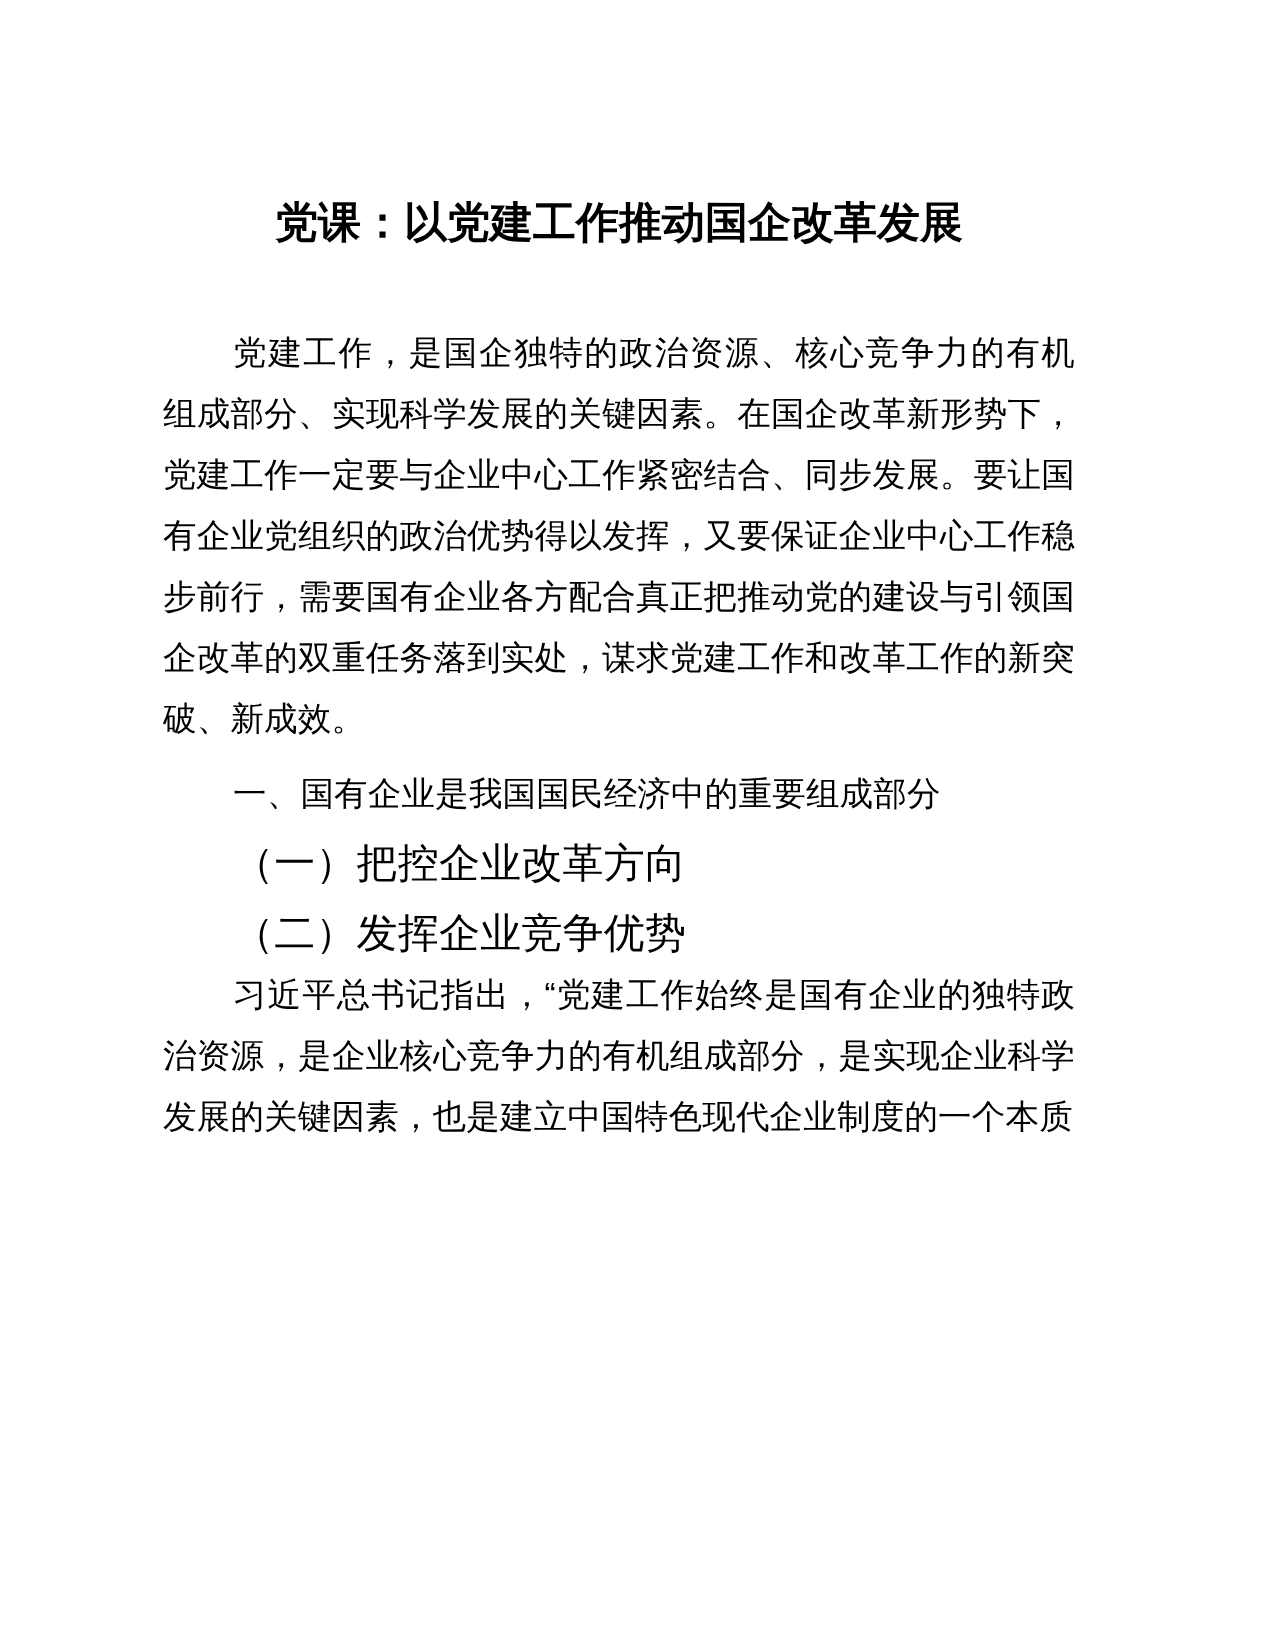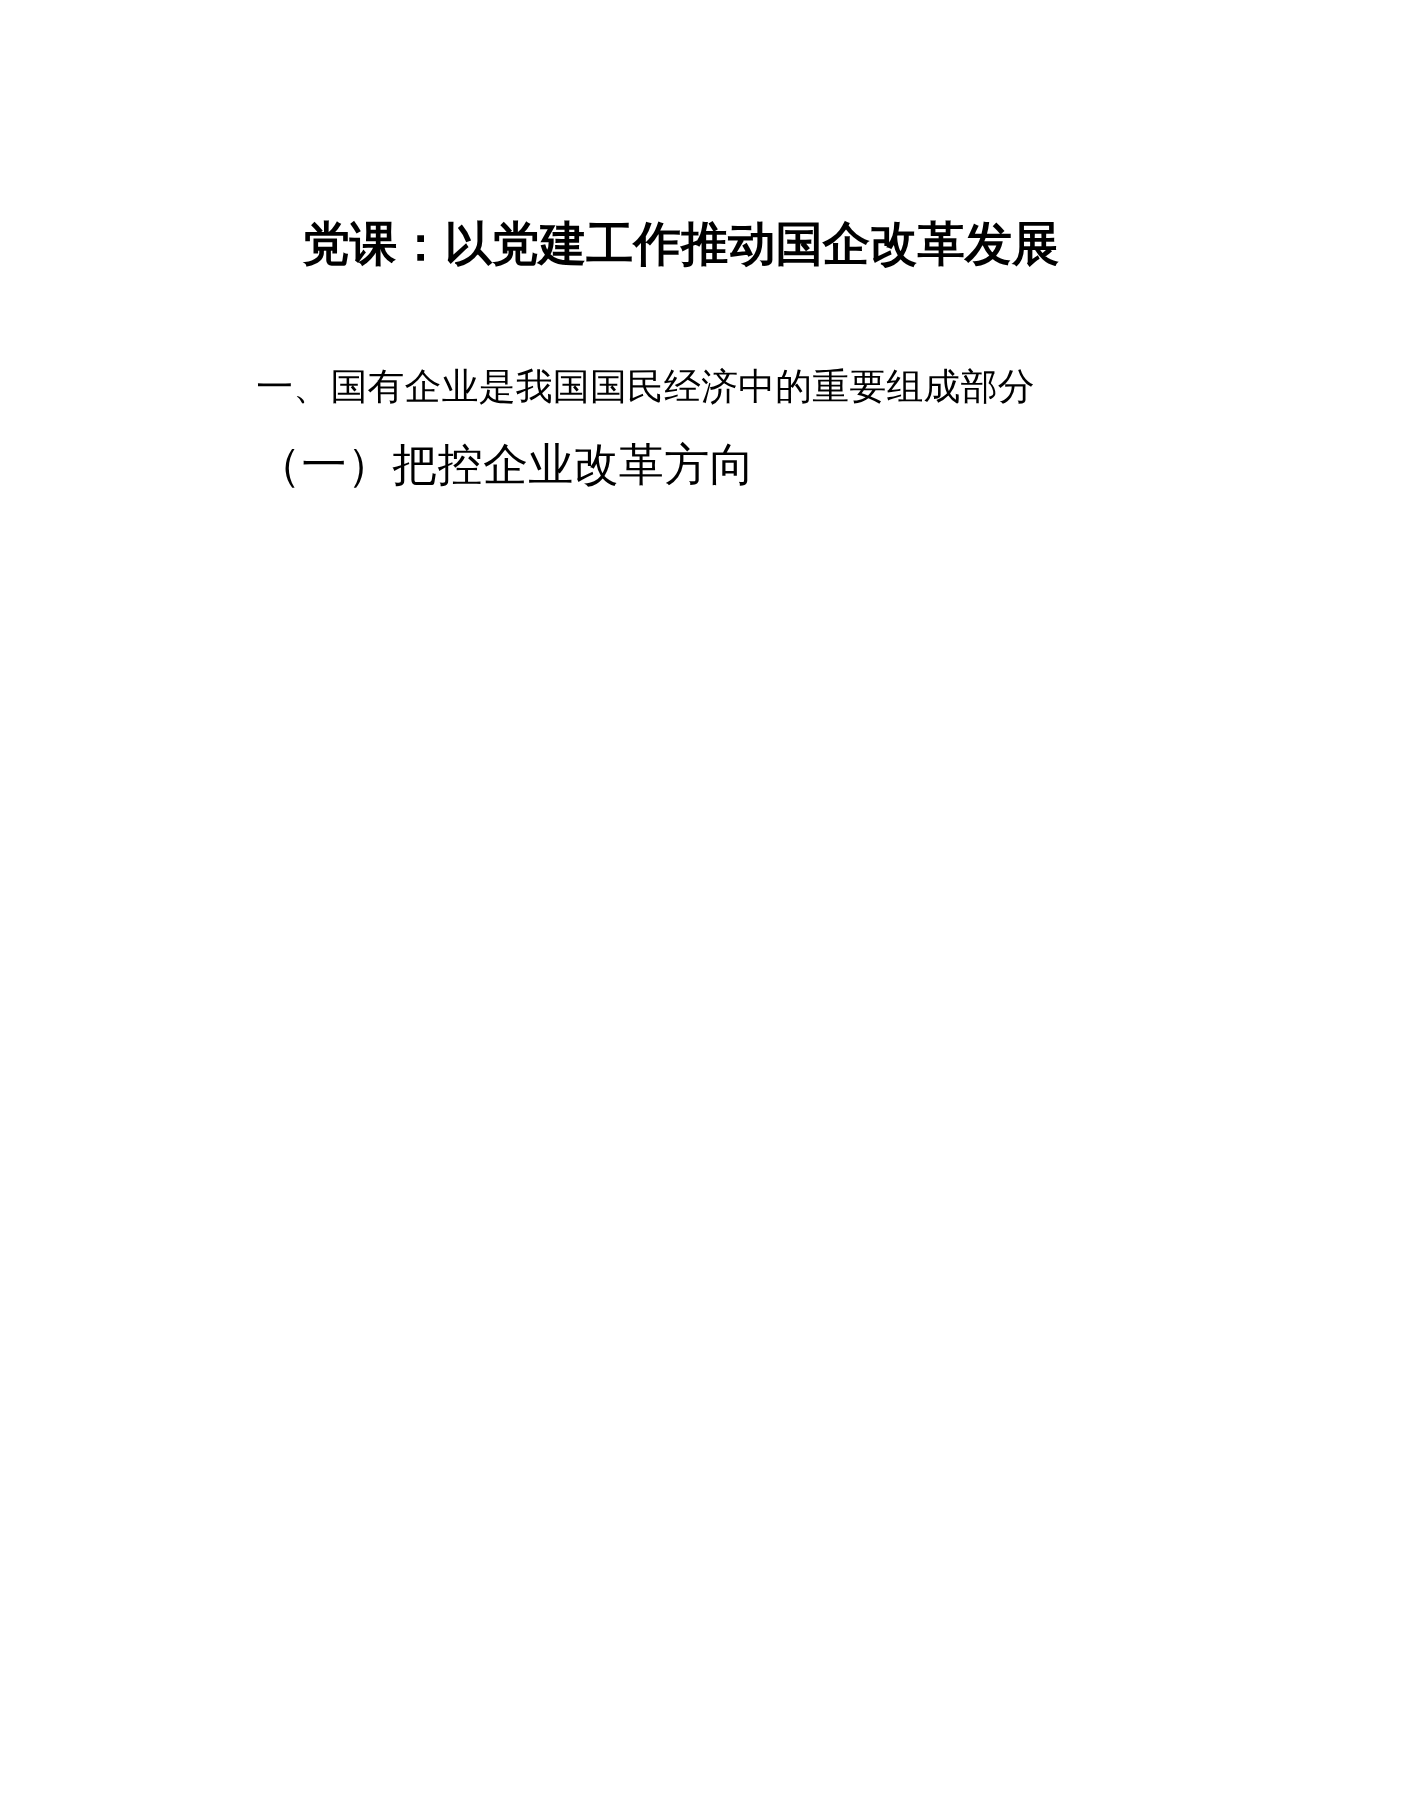--- a/index.html
+++ b/index.html
@@ -72,23 +72,26 @@
 </head>
 <body>
 
 <div class="page">
   <div class="content">
 
     <h1 class="doc-title">党课：以党建工作推动国企改革发展</h1>
 
     <div class="body-block">
 
+      <p class="para">党建工作，是国企独特的政治资源、核心竞争力的有机组成部分、实现科学发展的关键因素。在国企改革新形势下，党建工作一定要与企业中心工作紧密结合、同步发展。要让国有企业党组织的政治优势得以发挥，又要保证企业中心工作稳步前行，需要国有企业各方配合真正把推动党的建设与引领国企改革的双重任务落到实处，谋求党建工作和改革工作的新突破、新成效。</p>
 
       <p class="heading-1">一、国有企业是我国国民经济中的重要组成部分</p>
 
       <p class="heading-2">（一）把控企业改革方向</p>
 
 
+      <p class="heading-2">（二）发挥企业竞争优势</p>
 
+      <p class="para clip-last">习近平总书记指出，“党建工作始终是国有企业的独特政治资源，是企业核心竞争力的有机组成部分，是实现企业科学发展的关键因素，也是建立中国特色现代企业制度的一个本质</p>
 
     </div>
   </div>
 </div>
 
 </body></html>

